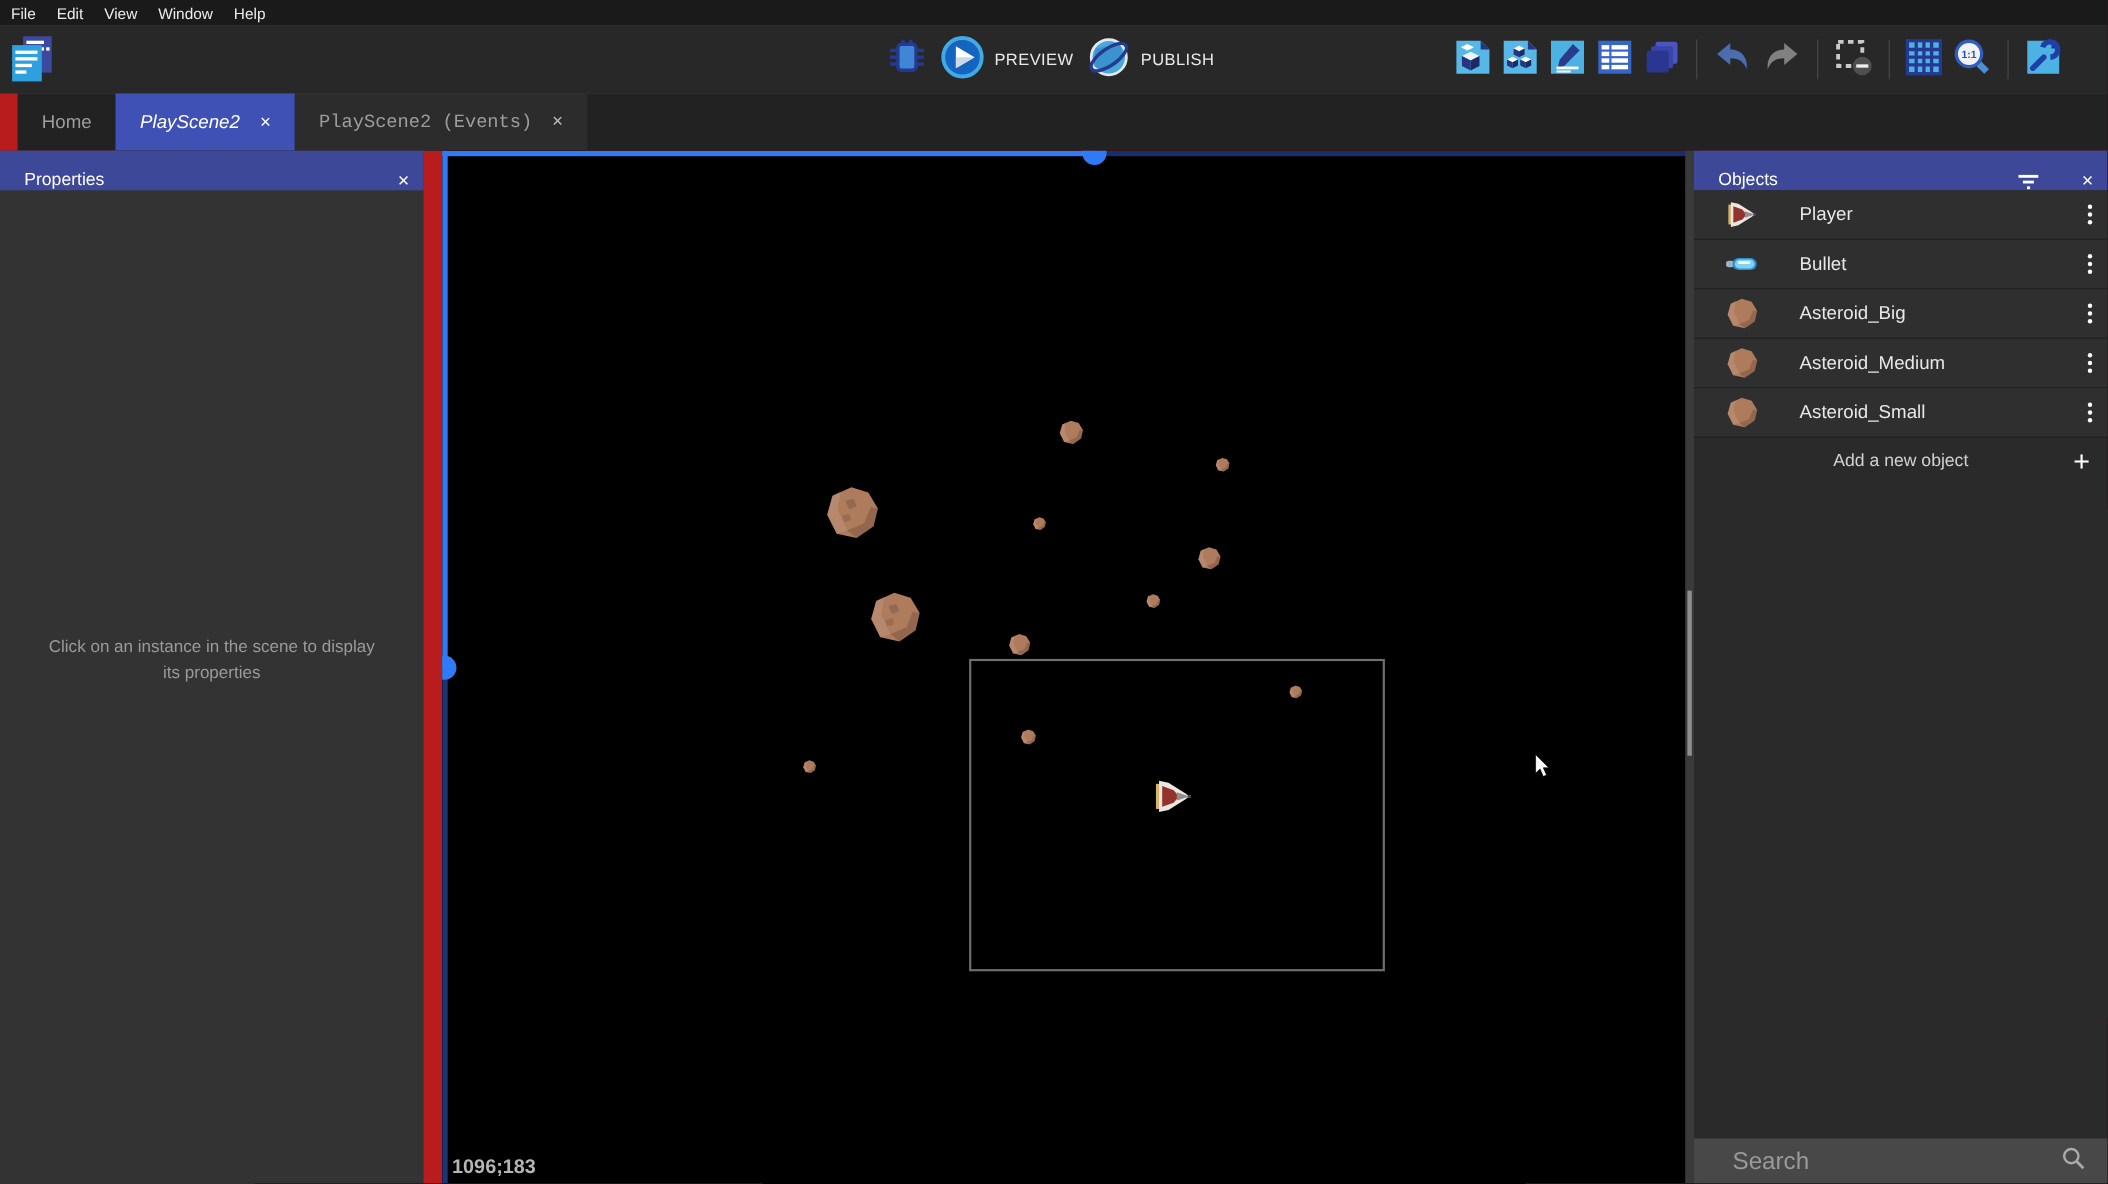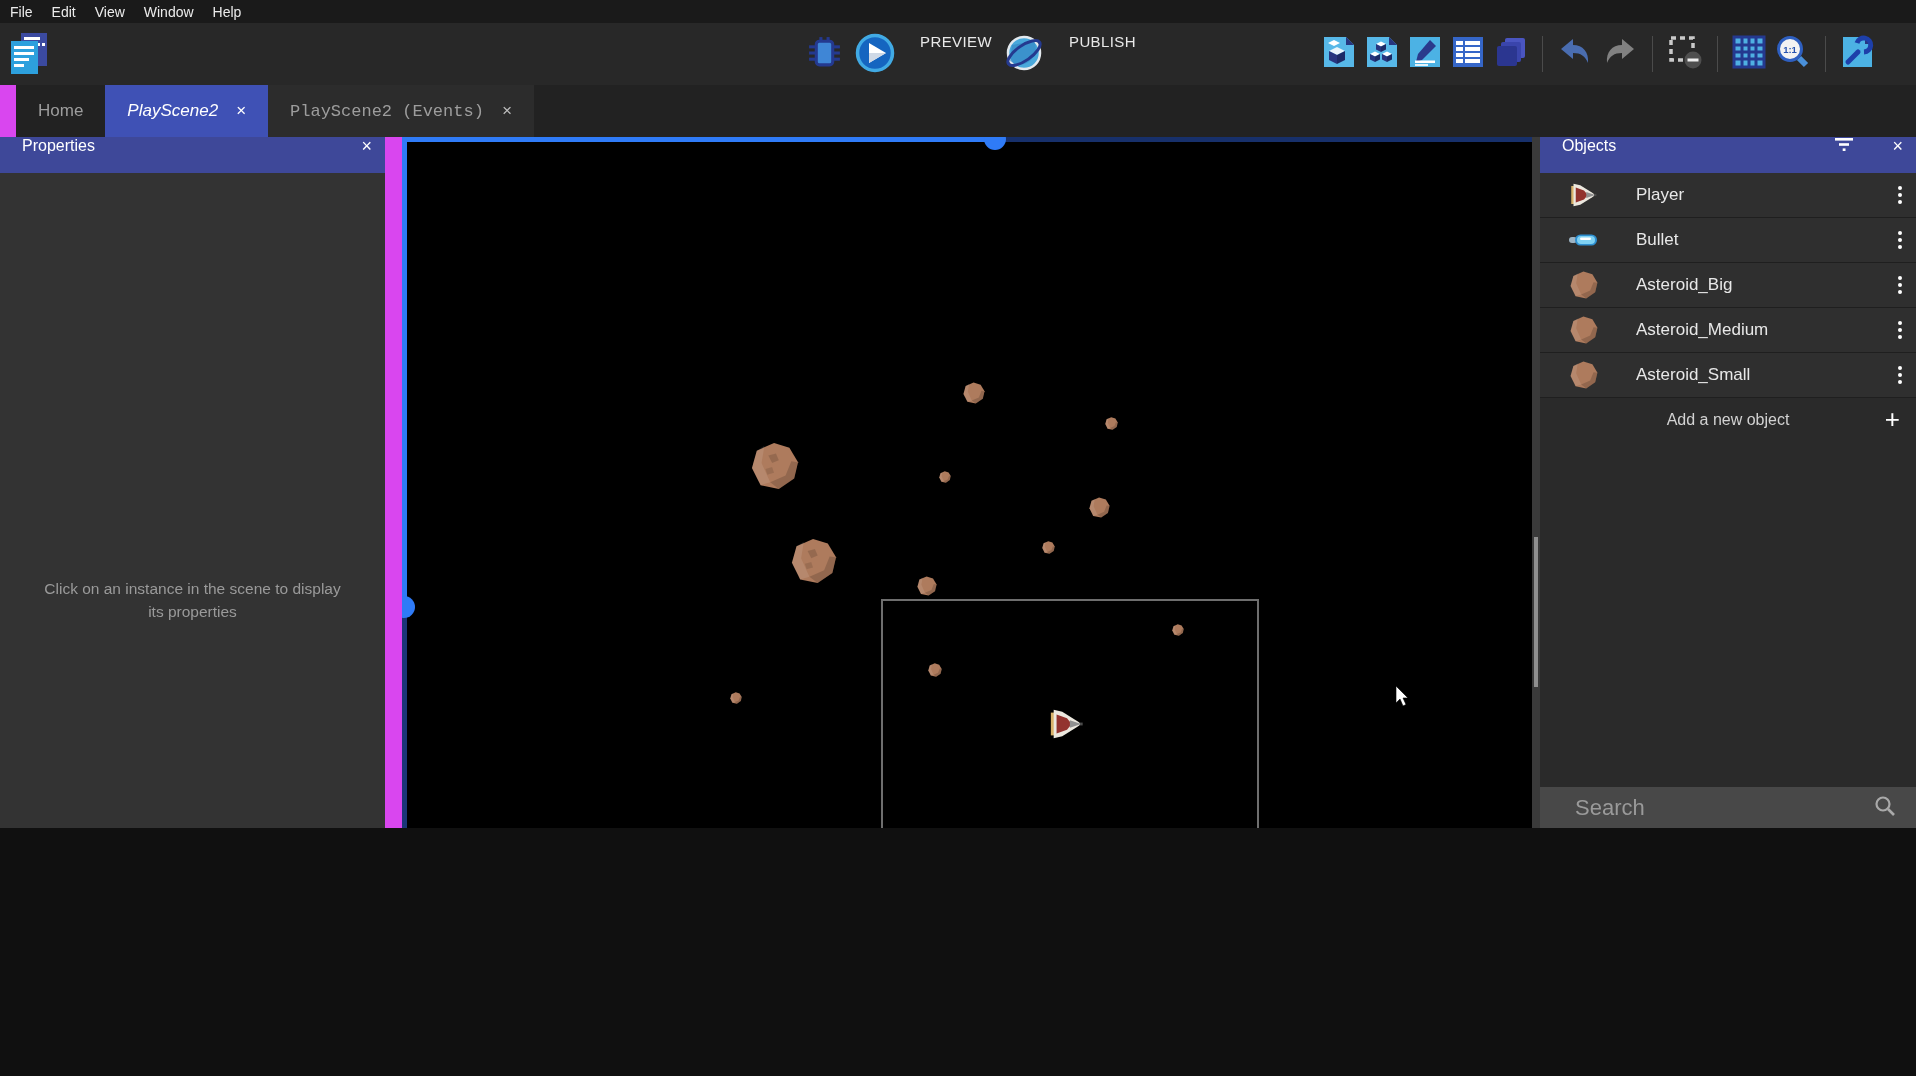--- a/index.html
+++ b/index.html
@@ -1,44 +1,44 @@
 <!DOCTYPE html>
 <html><head>
 <meta charset="utf-8">
 <style>
   html,body{margin:0;padding:0;background:#101010;}
-  .app{position:relative;width:1916px;height:828px;background:#d946ef;
+  .app{position:relative;width:1916px;height:1076px;background:#b91c1c;
        font-family:"Liberation Sans",sans-serif;overflow:hidden;user-select:none;}
 
   
   .menubar{position:absolute;top:0;left:0;right:0;height:23px;background:#1a1a1a;
            display:flex;align-items:center;gap:19px;padding-left:10px;
            color:#ececec;font-size:14px;}
   .menubar span{cursor:default;}
 
   
   .toolbar{position:absolute;top:23px;left:0;right:0;height:62px;background:#282828;}
   .tb-left{position:absolute;left:9px;top:8px;}
   .tb-center{position:absolute;left:806px;top:7px;height:48px;display:flex;align-items:center;gap:12px;}
   .tb-right{position:absolute;left:1322px;top:7px;height:48px;display:flex;align-items:center;gap:9px;}
-  .tb-btn{display:flex;gap:25px;color:#e9e9e9;font-size:15px;letter-spacing:.4px;cursor:pointer;}
+  .tb-btn{display:flex;align-items:center;gap:9px;color:#e9e9e9;font-size:15px;letter-spacing:.4px;cursor:pointer;}
   .sep{width:1px;height:36px;background:#4b4b4b;margin:0 5px;}
   .icon-btn{display:flex;align-items:center;justify-content:center;cursor:pointer;}
 
   
   .tabbar{position:absolute;top:85px;left:0;right:0;height:52px;background:#222222;display:flex;margin-left:16px;}
   .tab{display:flex;align-items:center;padding:0 22px;font-size:17px;color:#9d9d9d;cursor:pointer;}
   .tab .close{margin-left:18px;font-size:17px;color:#bdbdbd;}
   .tab.active{background:#3f51b5;color:#ffffff;font-style:italic;}
   .tab.active .close{color:#ffffff;}
   .tab.events{background:#2c2c2c;font-family:Liberation Mono, monospace;}
 
   
   .props{position:absolute;left:0;top:137px;width:385px;bottom:0;background:#333333;}
-  .panel-header{height:36px;background:#3e4899;color:#ffffff;display:flex;align-items:flex-start;
+  .panel-header{height:36px;background:#3e4899;color:#ffffff;display:flex;align-items:flex-end;
                 font-size:16px;padding-left:22px;padding-right:13px;gap:12px;}
   .panel-header .spacer{flex:1;}
   .panel-header .hx{font-size:18px;color:#fff;cursor:pointer;line-height:1;}
   .empty-msg{position:absolute;top:440px;left:35px;right:35px;text-align:center;
              color:#9a9a9a;font-size:15.5px;line-height:23px;}
 
   
   .canvas{position:absolute;left:402px;top:137px;width:1145px;height:939px;background:#000;overflow:hidden;cursor:default;}
   .hline-a{position:absolute;left:0;top:0;width:593px;height:5px;background:#2f7bf7;}
   .hline-b{position:absolute;left:593px;top:0;right:0;height:5px;background:#17306b;}

